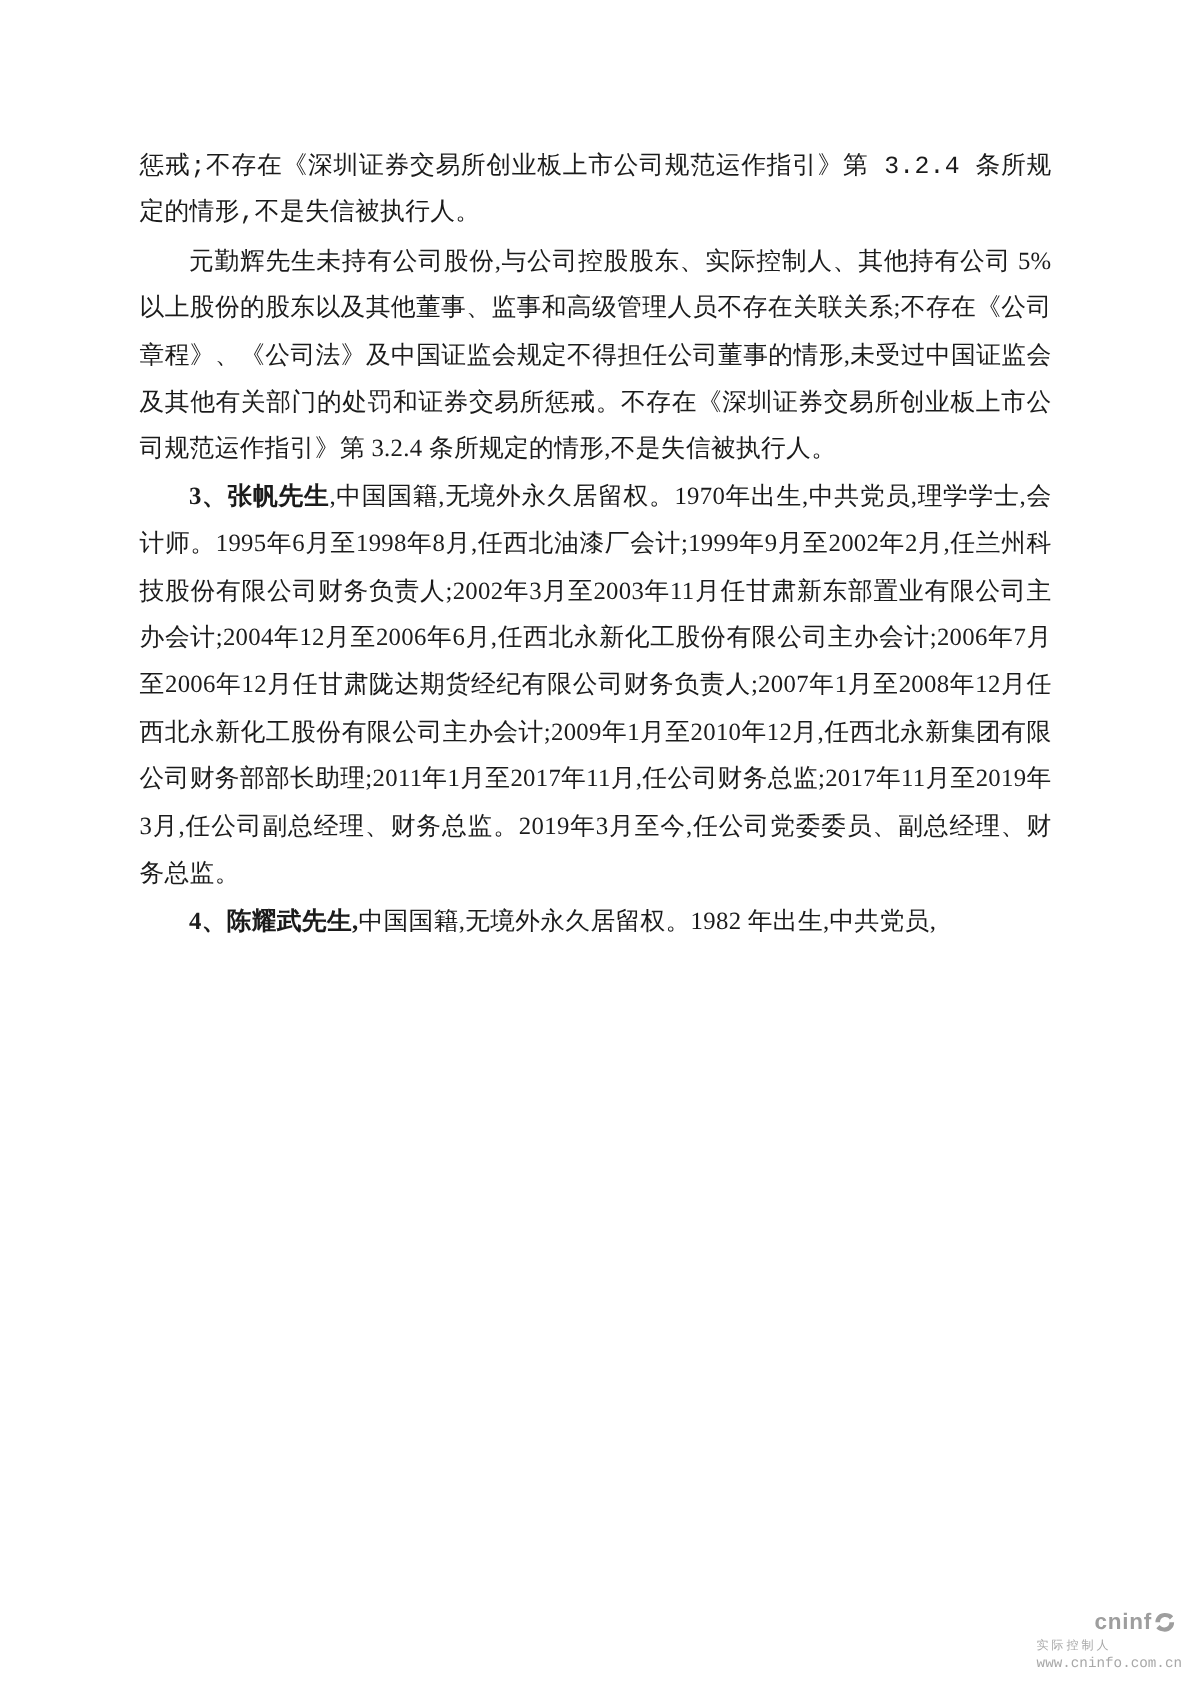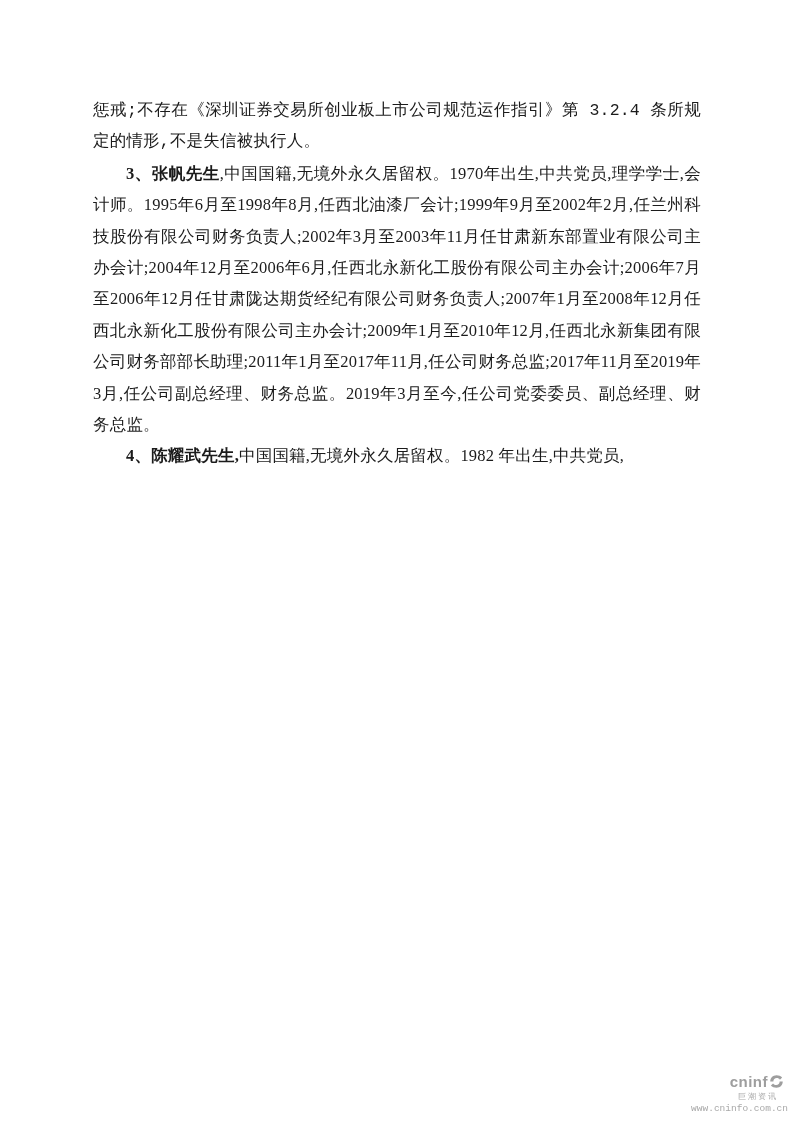--- a/index.html
+++ b/index.html
@@ -31,21 +31,21 @@
     text-indent: 2em;
     letter-spacing: 0.2px;
   }
   .para.no-indent { text-indent: 0; font-family: Liberation Mono, monospace; }
   .lead { font-weight: bold; }
 
   .watermark {
     position: absolute;
     right: 5px;
     bottom: 8px;
-    text-align: right;
+    text-align: left;
   }
   .brand-row {
     display: flex;
     align-items: center;
     justify-content: flex-end;
     gap: 1px;
     padding-right: 4px;
   }
   .brand {
     font-family: "Liberation Sans", sans-serif;
@@ -75,33 +75,34 @@
 </head>
 <body>
 
 <div class="page">
 
   <main class="text-block">
 
     <p class="para no-indent"><span class="lead"></span><span>惩戒;不存在《深圳证券交易所创业板上市公司规范运作指引》第 3.2.4 条所规定的情形,不是失信被执行人。</span></p>
 
 
+    <p class="para"><span class="lead"></span><span>元勤辉先生未持有公司股份,与公司控股股东、实际控制人、其他持有公司 5%以上股份的股东以及其他董事、监事和高级管理人员不存在关联关系;不存在《公司章程》、《公司法》及中国证监会规定不得担任公司董事的情形,未受过中国证监会及其他有关部门的处罚和证券交易所惩戒。不存在《深圳证券交易所创业板上市公司规范运作指引》第 3.2.4 条所规定的情形,不是失信被执行人。</span></p>
 
     <p class="para"><span class="lead">3、张帆先生</span><span>,中国国籍,无境外永久居留权。1970年出生,中共党员,理学学士,会计师。1995年6月至1998年8月,任西北油漆厂会计;1999年9月至2002年2月,任兰州科技股份有限公司财务负责人;2002年3月至2003年11月任甘肃新东部置业有限公司主办会计;2004年12月至2006年6月,任西北永新化工股份有限公司主办会计;2006年7月至2006年12月任甘肃陇达期货经纪有限公司财务负责人;2007年1月至2008年12月任西北永新化工股份有限公司主办会计;2009年1月至2010年12月,任西北永新集团有限公司财务部部长助理;2011年1月至2017年11月,任公司财务总监;2017年11月至2019年3月,任公司副总经理、财务总监。2019年3月至今,任公司党委委员、副总经理、财务总监。</span></p>
 
 
     <p class="para"><span class="lead">4、陈耀武先生,</span><span>中国国籍,无境外永久居留权。1982 年出生,中共党员,</span></p>
 
   </main>
 
   <footer class="watermark">
     <div class="brand-row">
       <span class="brand">cninf</span>
       <svg class="swirl" viewBox="0 0 24 24" aria-hidden="true">
         <path d="M12 2 C6 2 2 6.5 2 12 L7 12 C7 8.8 9.2 6.5 12.5 6.5 C14.5 6.5 16 7.3 17.5 9 L21 5.5 C18.8 3.2 15.8 2 12 2 Z"></path>
         <path d="M12 22 C18 22 22 17.5 22 12 L17 12 C17 15.2 14.8 17.5 11.5 17.5 C9.5 17.5 8 16.7 6.5 15 L3 18.5 C5.2 20.8 8.2 22 12 22 Z"></path>
       </svg>
     </div>
-    <div class="brand-cn">巨潮资讯</div>
+    <div class="brand-cn">实际控制人</div>
     <div class="brand-url">www.cninfo.com.cn</div>
   </footer>
 
 </div>
 
 </body></html>

